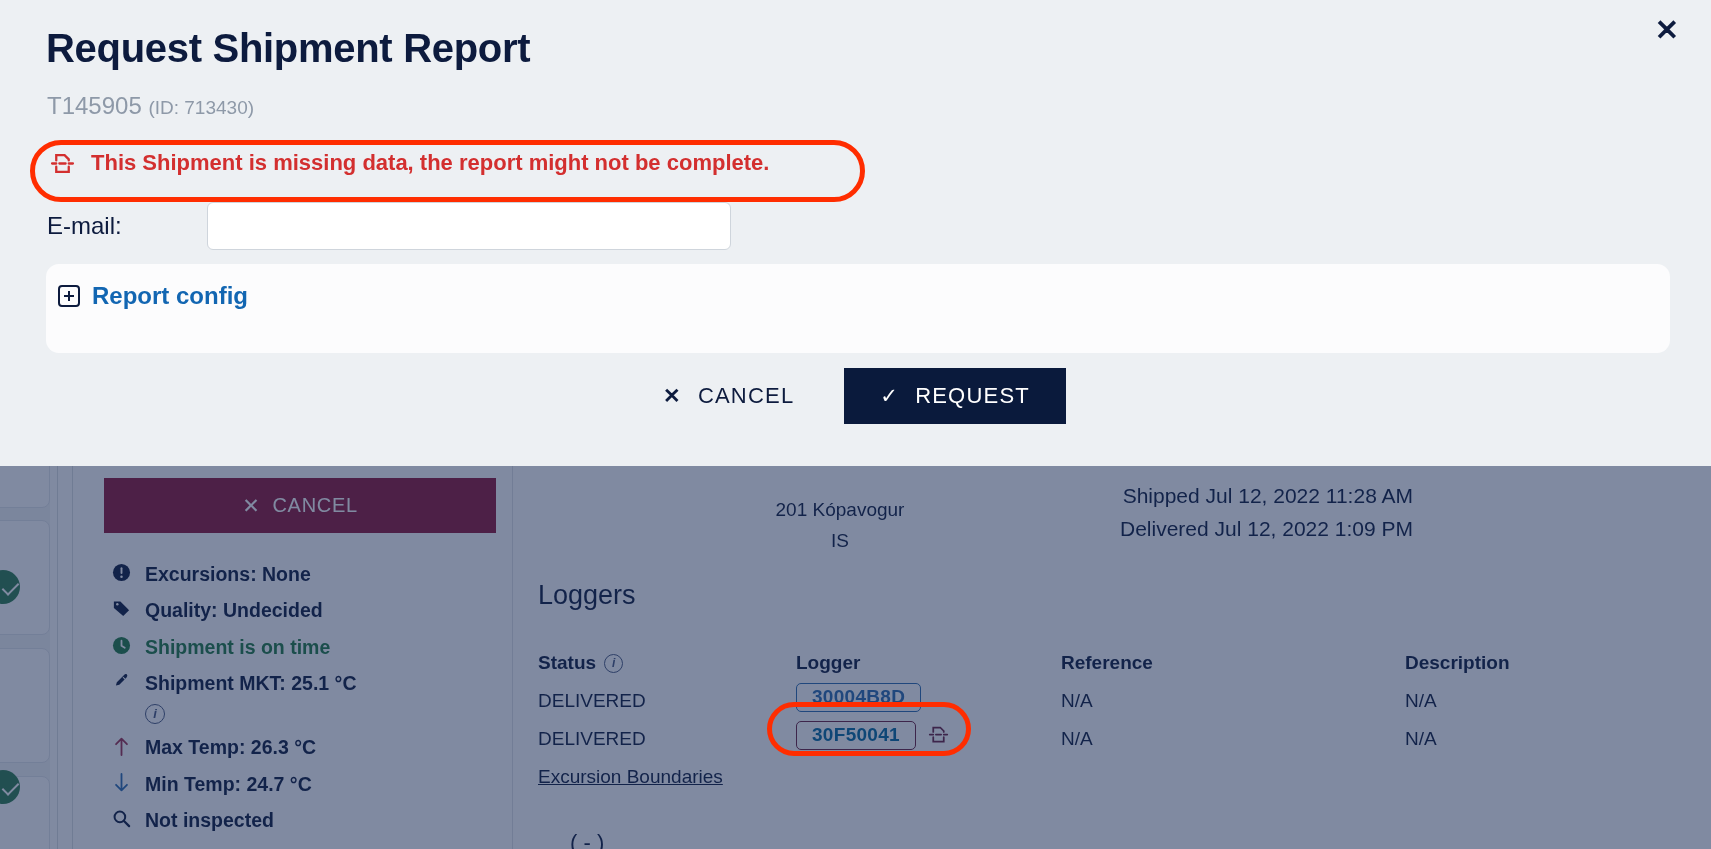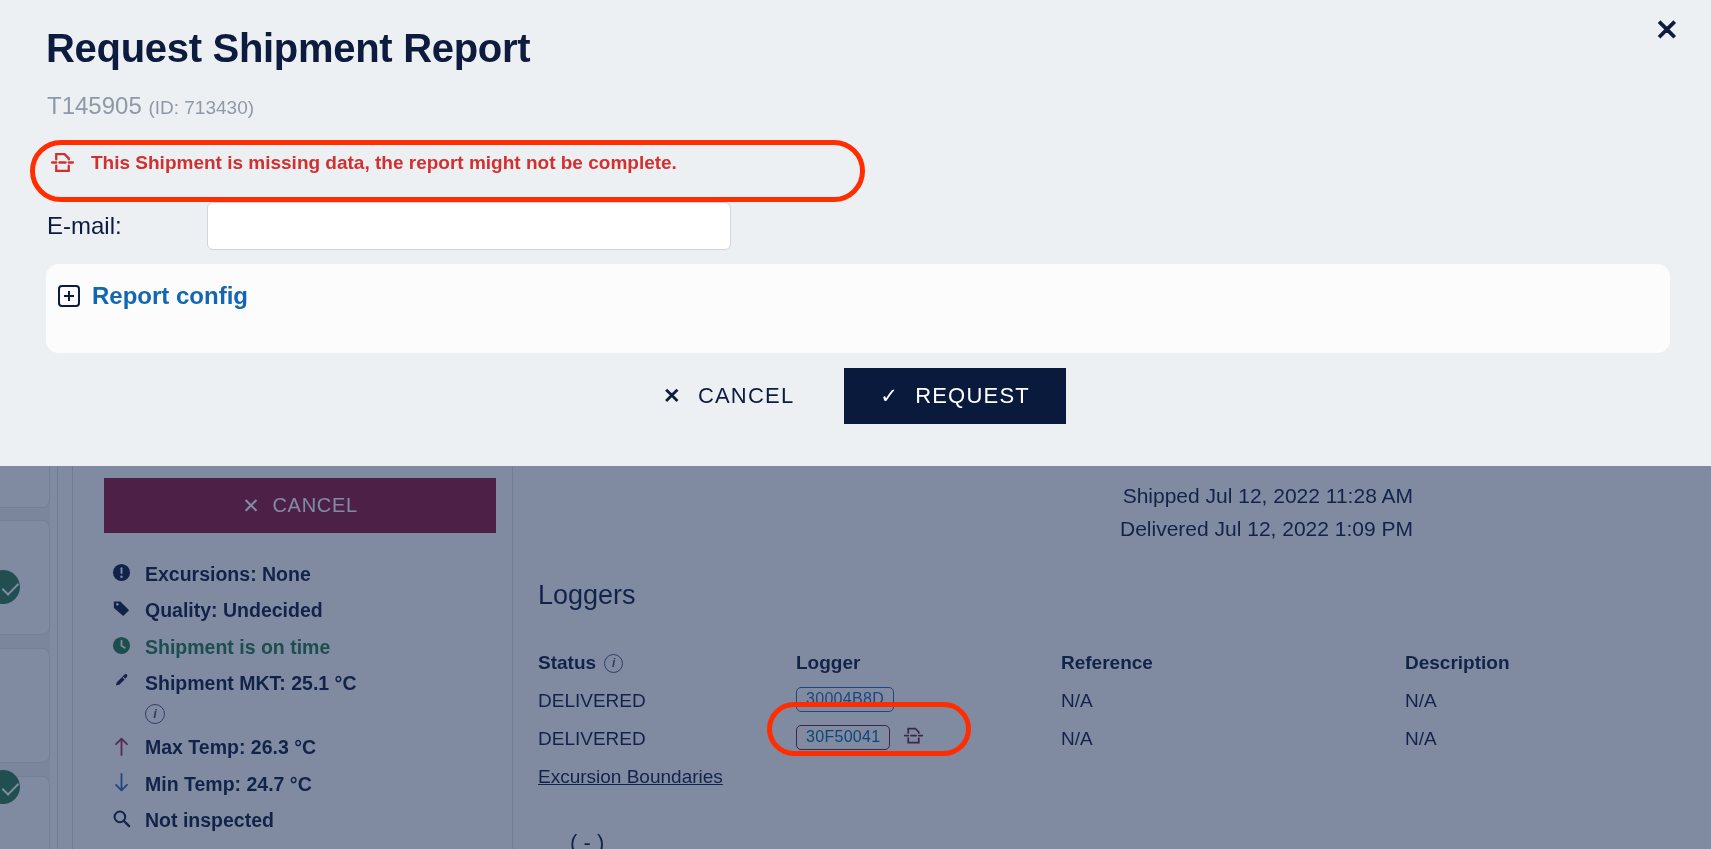--- a/index.html
+++ b/index.html
@@ -183,24 +183,24 @@
   }
   .lg-row { display: flex; align-items: flex-end; height: 38px; }
   .lg-head { font-weight: bold; }
   .lg-c-status { width: 258px; display: flex; align-items: center; gap: 8px; }
   .lg-c-logger { width: 265px; }
   .lg-c-ref    { width: 344px; }
   .lg-c-desc   { flex: 1; }
 
   .badge {
     display: inline-block;
-    padding: 2px 9px 3px;
+    padding: 2px 15px 3px;
     border-radius: 5px;
-    font-weight: normal;
-    font-size: 16px;
+    font-weight: bold;
+    font-size: 19px;
     letter-spacing: 0.3px;
   }
   .badge.blue { border: 1.5px solid #2b6cb0; color: #2b6cb0; }
   .badge.maroon { border: 1.5px solid #6b2040; color: #0369a1; }
 
   .excursion-title {
     position: absolute;
     left: 538px; top: 766px;
     font-size: 19px;
     color: #0d1b3e;
@@ -266,21 +266,21 @@
 
   .warn-wrap {
     position: absolute;
     left: 30px; top: 140px;
   }
   .warn-box {
     display: flex;
     align-items: center;
     gap: 16px;
     padding: 10px 22px 12px 20px;
-    font-size: 19px;
+    font-size: 22px;
     font-weight: bold;
     color: #d32f2f;
     background: transparent;
   }
   .warn-ring {
     position: absolute;
     left: 0px; top: 0px;
     width: 835px;
     height: 62px;
     border: 5px solid #ff2d00;
@@ -486,20 +486,24 @@
               <circle cx="8.3" cy="8.3" r="5.6" stroke="#0d1b3e" stroke-width="2.1" fill="none"></circle>
               <path d="M12.6 12.6L18 18" stroke="#0d1b3e" stroke-width="2.4" stroke-linecap="round"></path>
             </svg>
         </span>
         <span>Not inspected</span>
       </div>
     </div>
 
     <div class="vsep"></div>
 
+    <div class="addr-block">
+      <div>201 Kópavogur</div>
+      <div>IS</div>
+    </div>
 
     <div class="ship-dates">
       <div>Shipped Jul 12, 2022 11:28 AM</div>
       <div>Delivered Jul 12, 2022 1:09 PM</div>
     </div>
 
     <div class="loggers-title">Loggers</div>
 
     <div class="loggers-table">
       <div class="lg-row lg-head">

